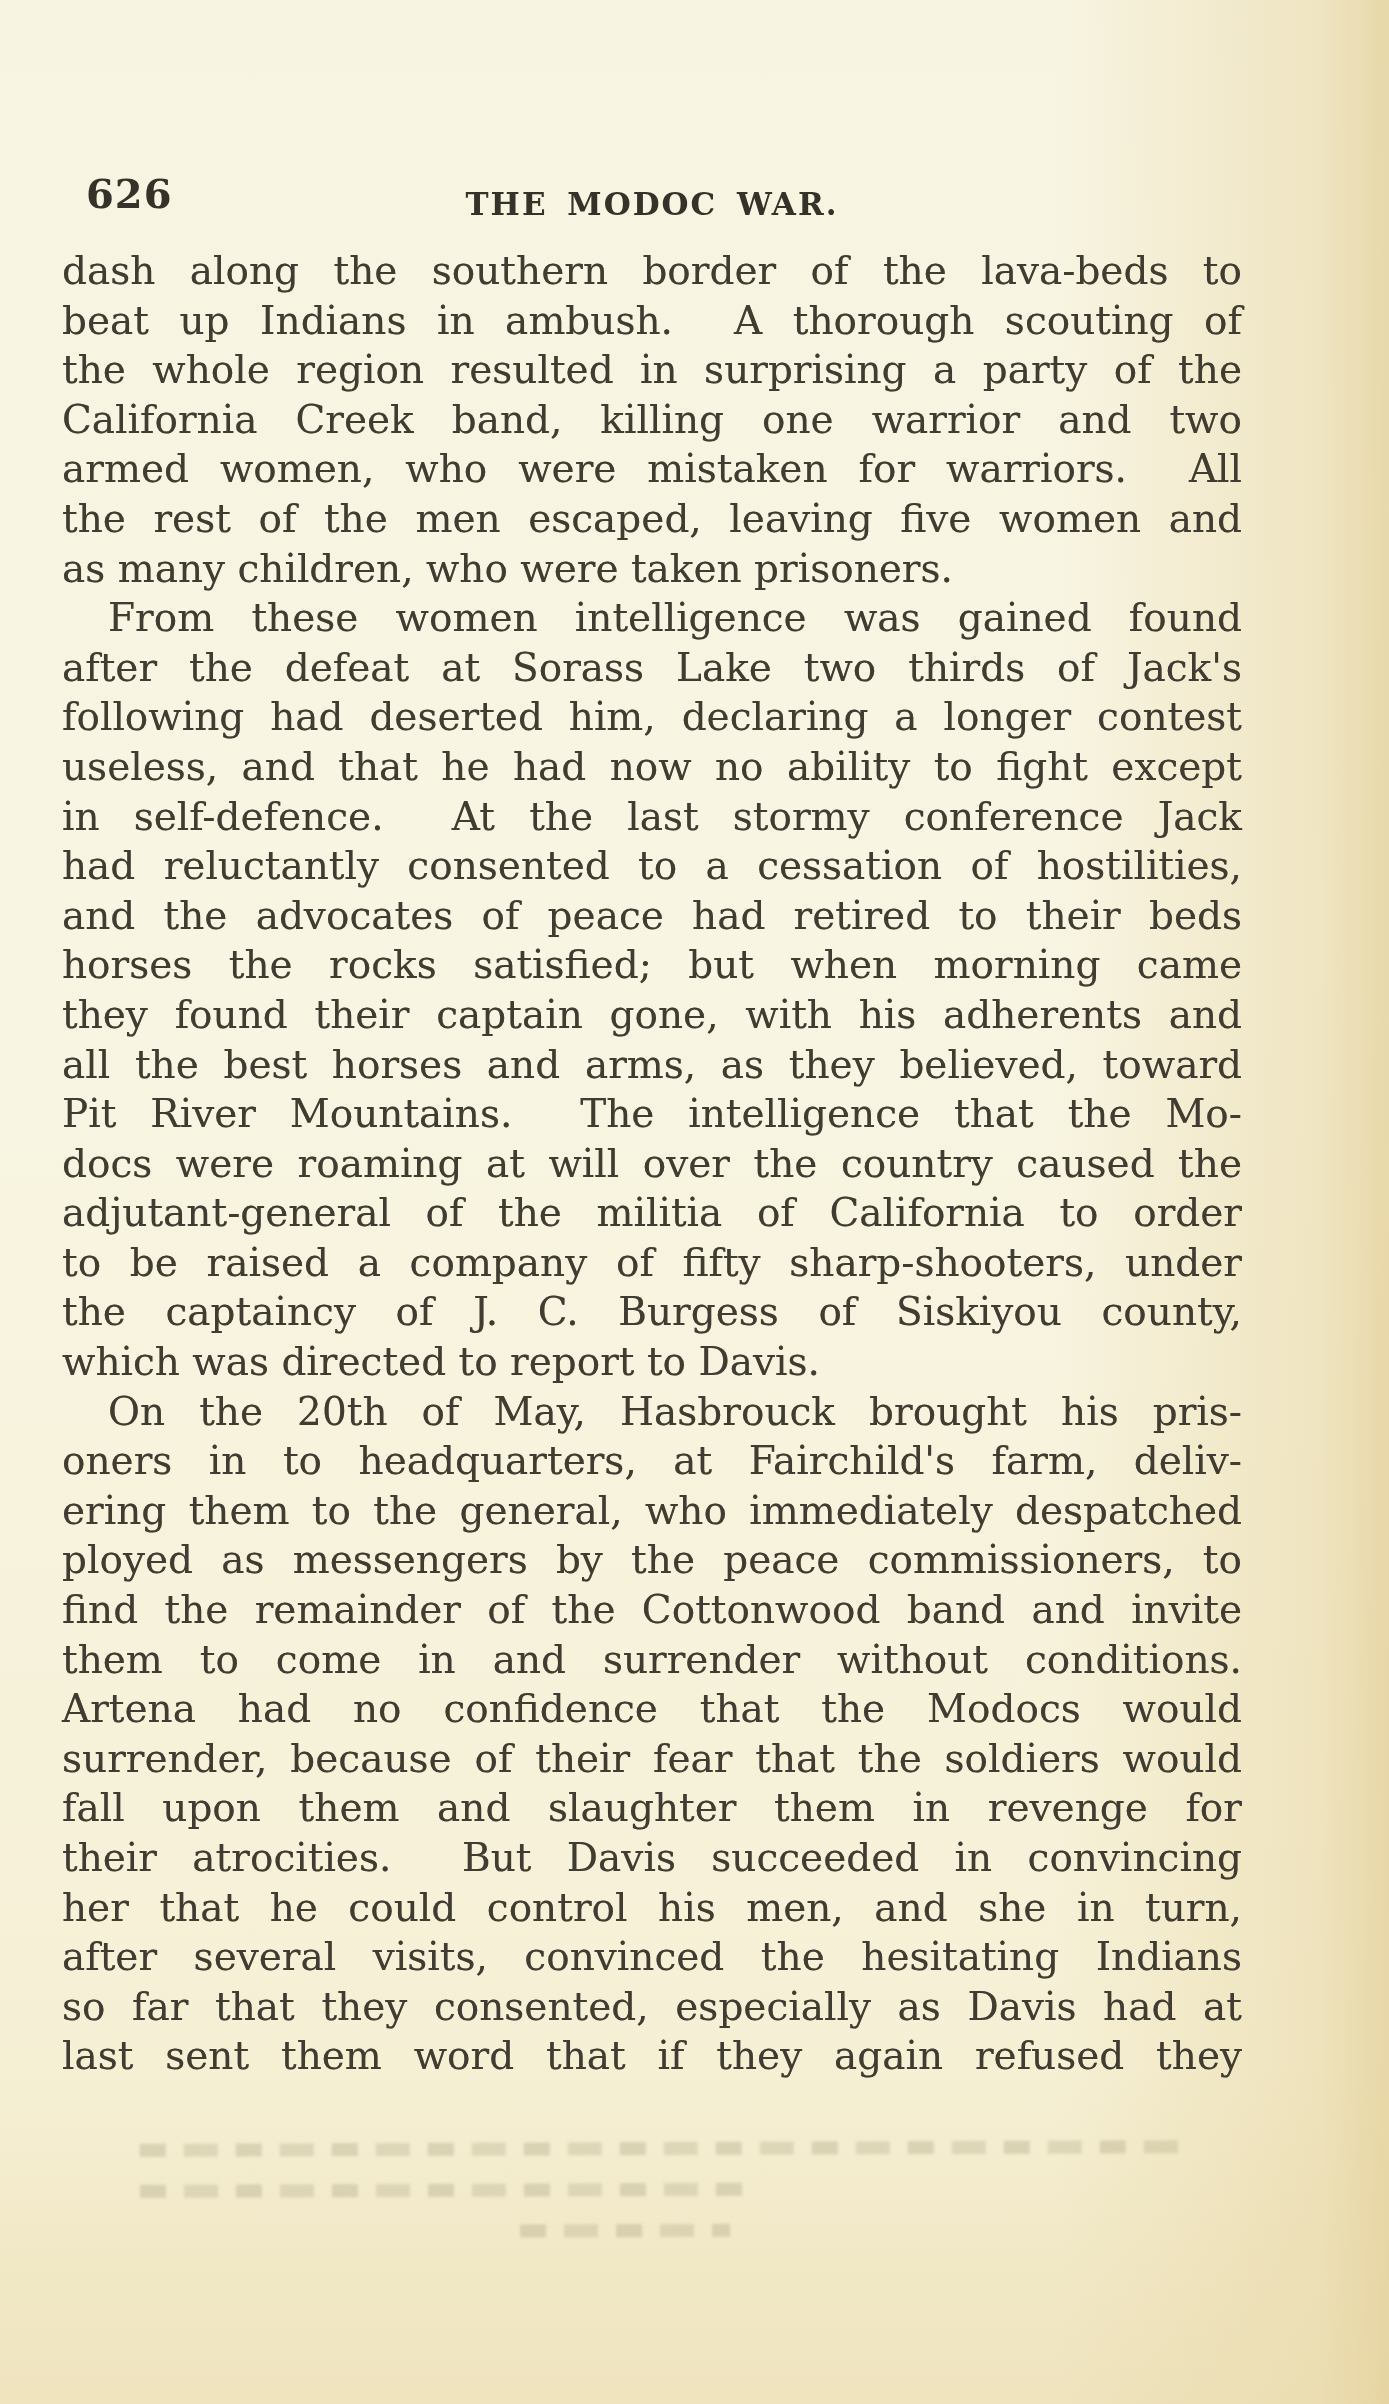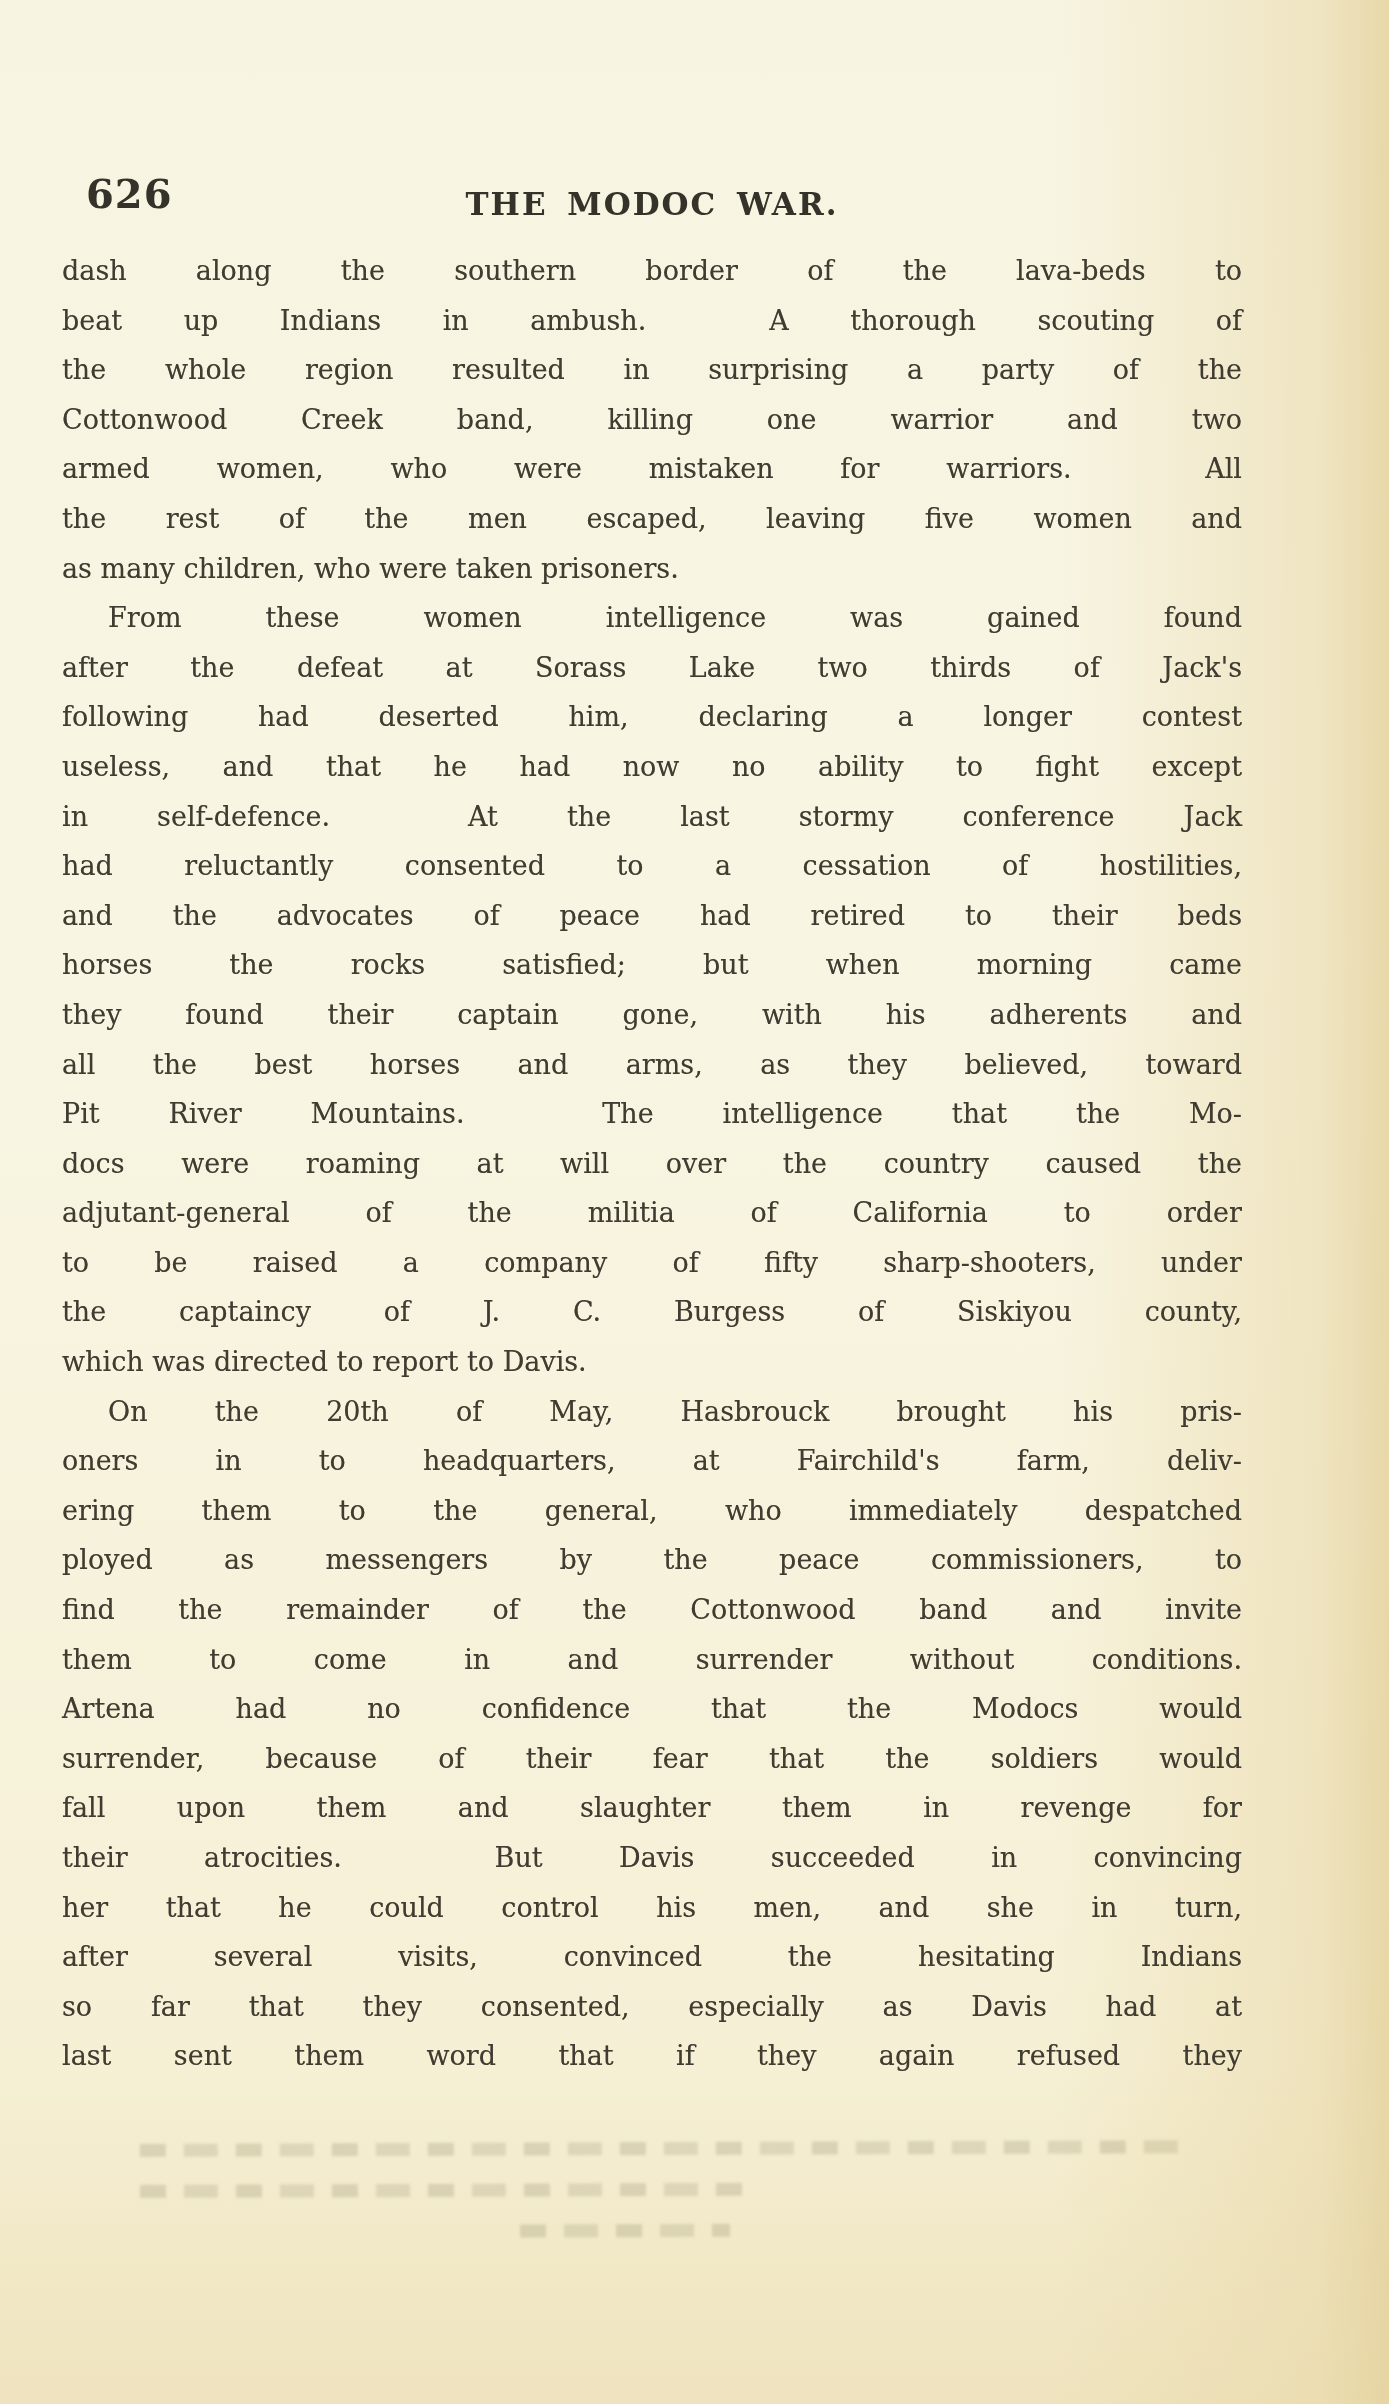--- a/index.html
+++ b/index.html
@@ -47,21 +47,21 @@
     margin-top: 12px;
   }
 
   
   .text-block {
     position: absolute;
     left: 62px;
     top: 246px;
     width: 1180px;
     color: #403c31;
-    font-size: 27px;
+    font-size: 39px;
     line-height: 49.6px;
     text-shadow: 0 0 0.6px rgba(58,54,43,0.45);
   }
   .paragraph { margin: 0; padding: 0; }
   .line {
     white-space: pre-wrap;
     text-align: justify;
     text-align-last: justify;
   }
   .line.indent { padding-left: 46px; }
@@ -99,21 +99,21 @@
   <header class="running-head">
     <span class="folio">626</span>
     <span class="running-title">THE MODOC WAR.</span>
   </header>
 
   <main class="text-block">
       <div class="paragraph">
         <div class="line">dash along the southern border of the lava-beds to</div>
         <div class="line">beat up Indians in ambush.  A thorough scouting of</div>
         <div class="line">the whole region resulted in surprising a party of the</div>
-        <div class="line">Cottonwood Creek band, killing one warrior and two</div>
+        <div class="line">California Creek band, killing one warrior and two</div>
         <div class="line">armed women, who were mistaken for warriors.  All</div>
         <div class="line">the rest of the men escaped, leaving five women and</div>
         <div class="line short-last">as many children, who were taken prisoners.</div>
       </div>
       <div class="paragraph">
         <div class="line indent">From these women intelligence was gained found</div>
         <div class="line">after the defeat at Sorass Lake two thirds of Jack's</div>
         <div class="line">following had deserted him, declaring a longer contest</div>
         <div class="line">useless, and that he had now no ability to fight except</div>
         <div class="line">in self-defence.  At the last stormy conference Jack</div>

